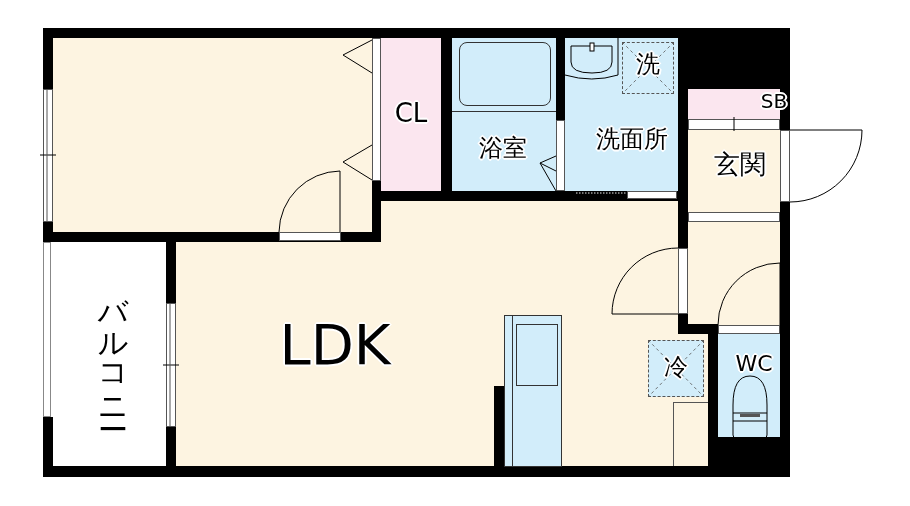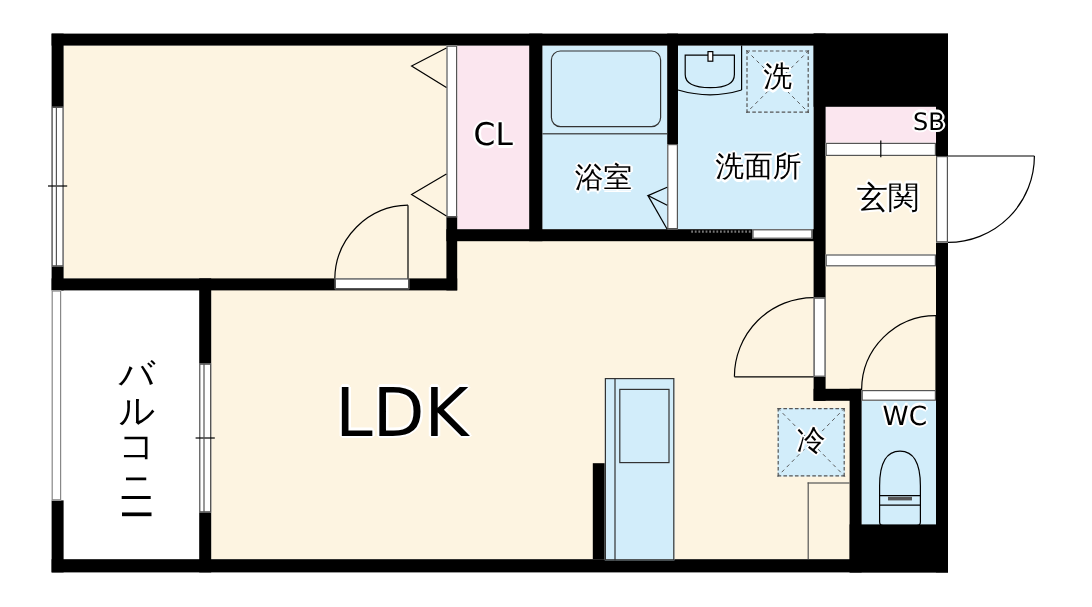--- a/index.html
+++ b/index.html
@@ -138,13 +138,13 @@
 <div class="label" style="left:463px;top:136px;width:80px;font-size:24px;">浴室</div>
 <div class="label" style="left:565px;top:127px;width:134px;font-size:24px;">洗面所</div>
 <div class="label" style="left:622px;top:52px;width:52px;font-size:24px;">洗</div>
 <div class="label" style="left:728px;top:91px;width:92px;font-size:20px;">SB</div>
 <div class="label" style="left:688px;top:153px;width:104px;font-size:26px;font-family:Liberation Mono, monospace;">玄関</div>
 <div class="label" style="left:250px;top:304px;width:170px;font-size:56px;margin-top:12px;">
   <div>LDK</div>
 </div>
 <div class="label" style="left:88px;top:278px;width:40px;font-size:30px;writing-mode:vertical-rl;line-height:1;">バルコニー</div>
 <div class="label" style="left:648px;top:355px;width:56px;font-size:24px;">冷</div>
-<div class="label" style="left:718px;top:336px;width:72px;font-size:22px;">WC</div>
+<div class="label" style="left:718px;top:352px;width:72px;font-size:22px;">WC</div>
 
 </body></html>

